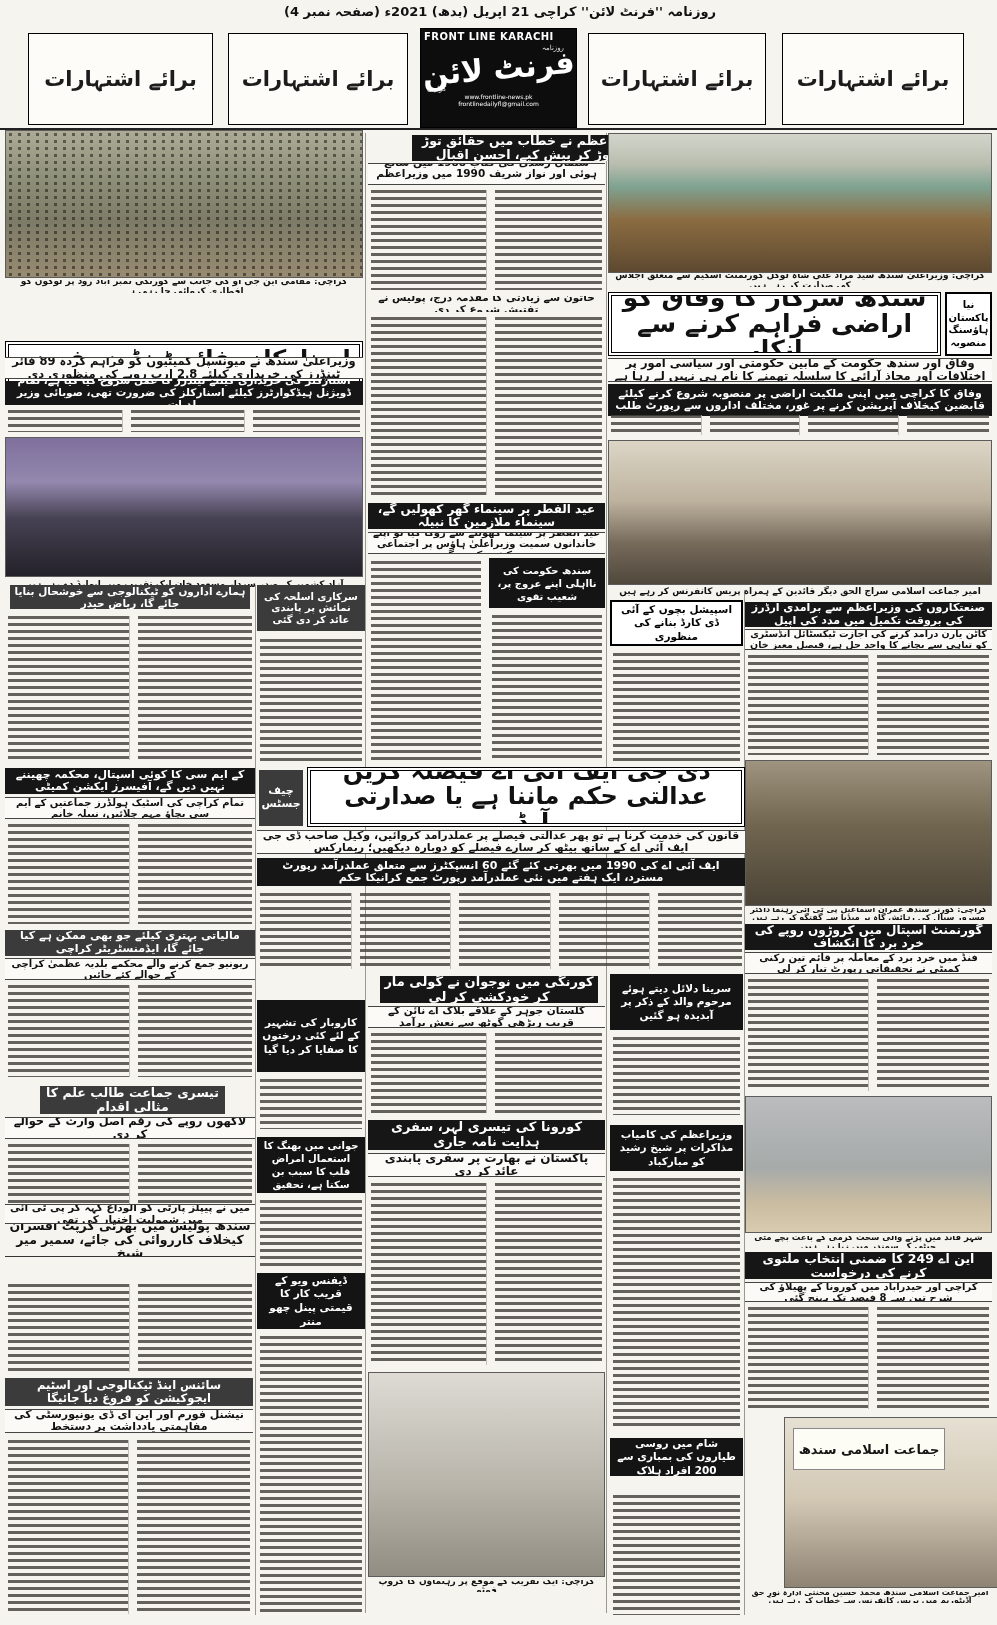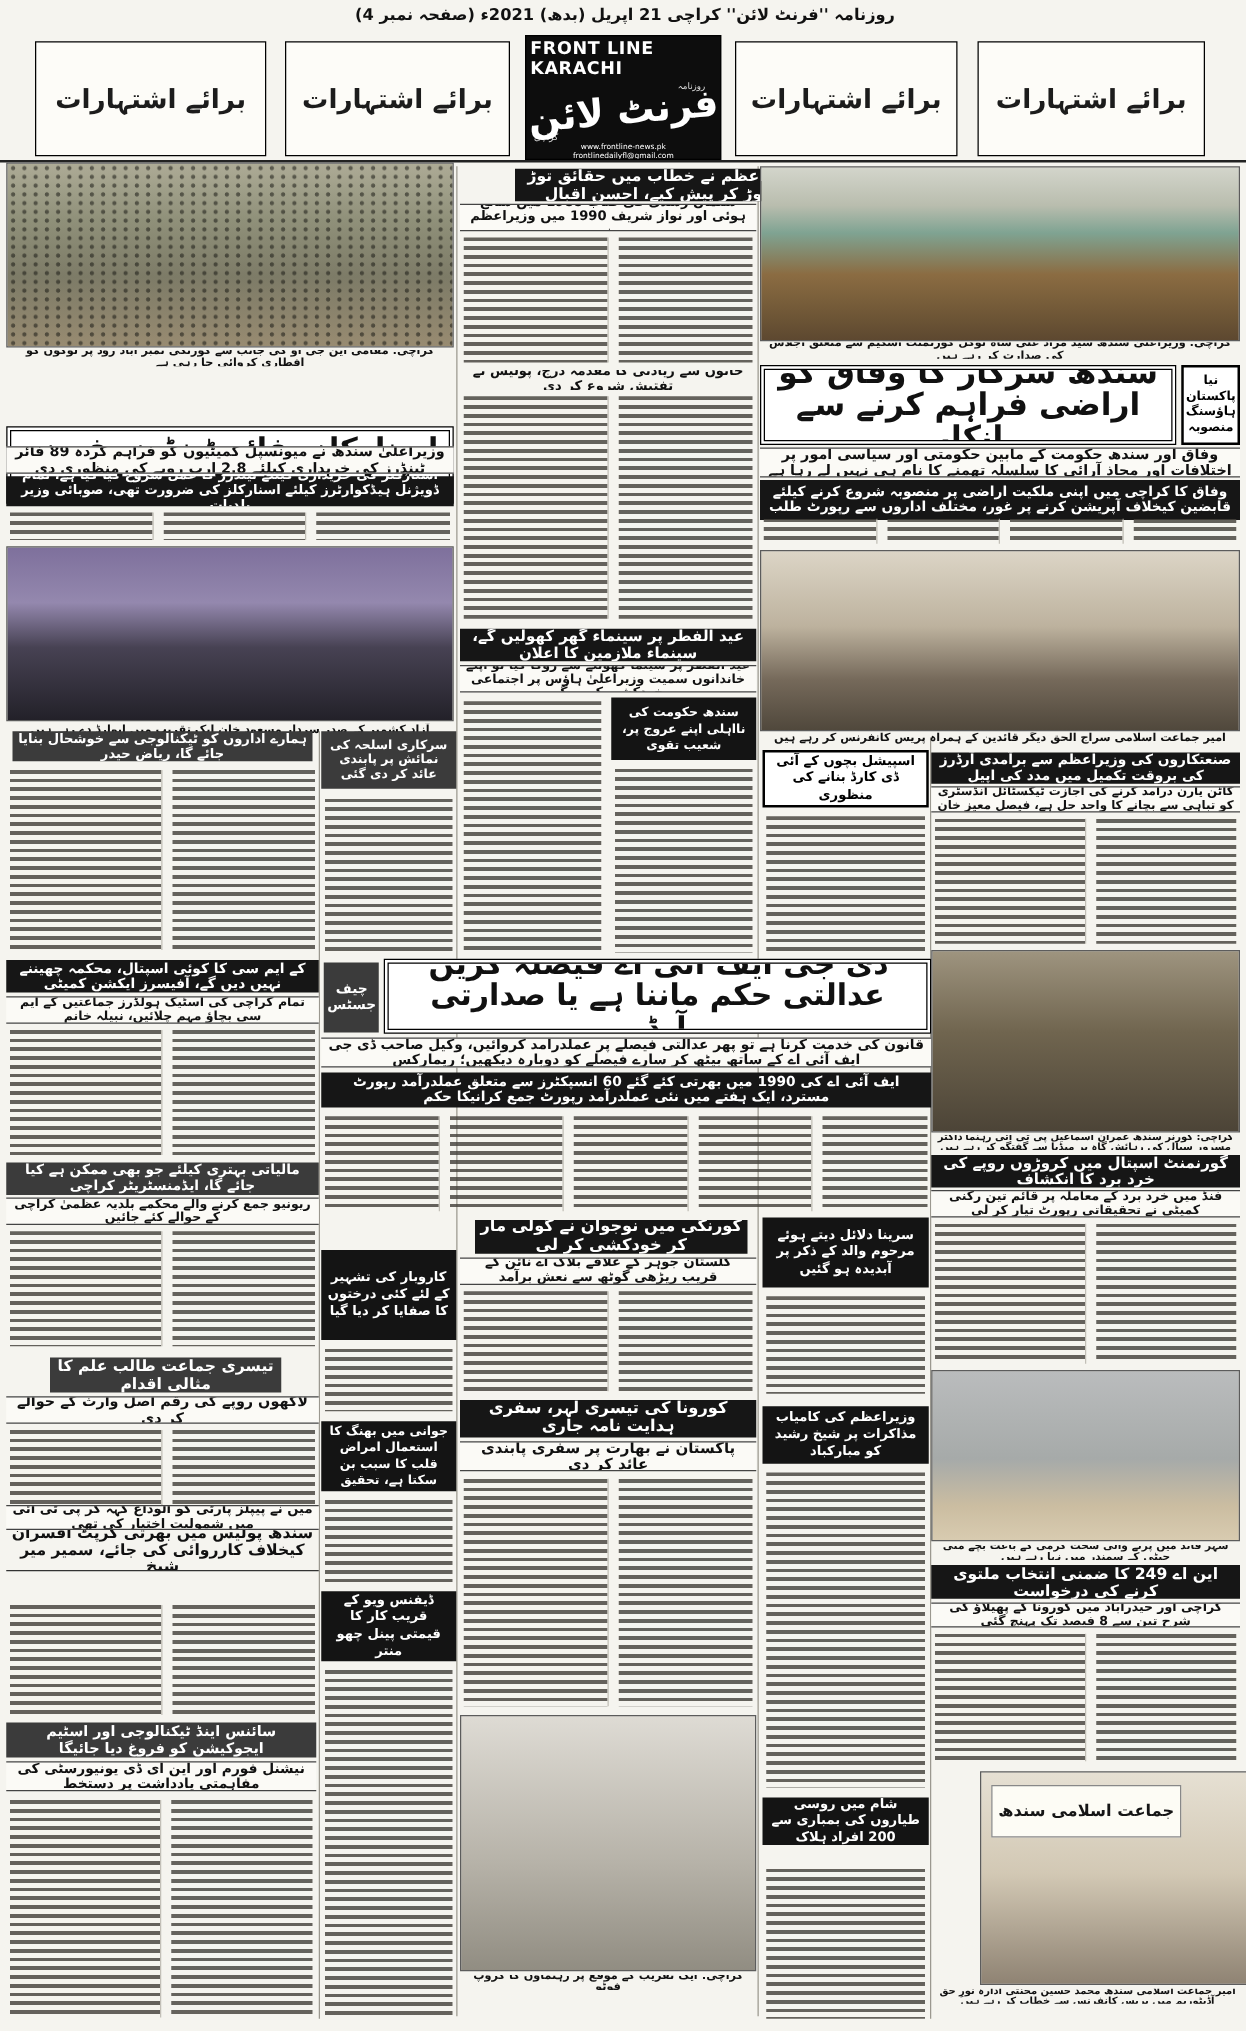--- a/index.html
+++ b/index.html
@@ -48,21 +48,21 @@
 <div id="page">
 
   <div class="abs c" style="left:200px;top:4px;width:600px;height:22px;font-size:13px;font-weight:800;">روزنامہ ''فرنٹ لائن'' کراچی 21 اپریل (بدھ) 2021ء (صفحہ نمبر 4)</div>
 
   <div class="abs adbox" style="left:782px;top:33px;width:182px;height:92px;font-size:21px;">برائے اشتہارات</div>
   <div class="abs adbox" style="left:588px;top:33px;width:178px;height:92px;font-size:21px;">برائے اشتہارات</div>
   <div class="abs adbox" style="left:228px;top:33px;width:180px;height:92px;font-size:21px;">برائے اشتہارات</div>
   <div class="abs adbox" style="left:28px;top:33px;width:185px;height:92px;font-size:21px;">برائے اشتہارات</div>
 
   <div class="abs logo" style="left:420px;top:28px;width:157px;height:100px;">
-    <div style="font-size:14px;font-weight:700;letter-spacing:.5px;padding:2px 3px;direction:ltr;text-align:left;">FRONT LINE KARACHI</div>
+    <div style="font-size:10px;font-weight:700;letter-spacing:.5px;padding:2px 3px;direction:ltr;text-align:left;">FRONT LINE KARACHI</div>
     <div style="font-size:7px;padding:0 12px;opacity:.85;">روزنامہ</div>
     <div style="font-size:30px;font-weight:900;text-align:center;transform:rotate(-5deg);line-height:1.1;">فرنٹ لائن</div>
     <div style="font-size:7px;text-align:left;padding:0 6px;opacity:.85;">کراچی</div>
     <div style="font-size:6px;text-align:center;direction:ltr;">www.frontline-news.pk</div>
     <div style="font-size:6px;text-align:center;direction:ltr;">frontlinedailyfl@gmail.com</div>
   </div>
 
   <div class="abs hr" style="left:0px;top:128px;width:997px;height:2px;"></div>
 
   <div class="abs vr" style="left:365px;top:133px;width:1px;height:1480px;"></div>
@@ -108,21 +108,21 @@
 
   <div class="abs photo ph-award" style="left:5px;top:437px;width:358px;height:140px;"></div>
   <div class="abs cap" style="left:5px;top:579px;width:358px;height:12px;">آزاد کشمیر کے صدر سردار مسعود خان ایک تقریب میں ایوارڈ دے رہے ہیں</div>
 
   <div class="abs hl" style="left:368px;top:296px;width:237px;height:16px;font-size:10.5px;">خاتون سے زیادتی کا مقدمہ درج، پولیس نے تفتیش شروع کر دی</div>
   <div class="abs cols" style="left:368px;top:314px;width:237px;height:184px;">
       <div class="tcol"></div>
       <div class="tcol"></div>
     </div>
 
-  <div class="abs bar" style="left:368px;top:503px;width:237px;height:26px;font-size:12px;">عید الفطر پر سینماء گھر کھولیں گے، سینماء ملازمین کا اعلان</div>
+  <div class="abs bar" style="left:368px;top:503px;width:237px;height:26px;font-size:12px;">عید الفطر پر سینماء گھر کھولیں گے، سینماء ملازمین کا نبیلہ</div>
   <div class="abs sub" style="left:368px;top:532px;width:237px;height:22px;font-size:10px;">عید الفطر پر سینما کھولنے سے روکا گیا تو اپنے خاندانوں سمیت وزیراعلیٰ ہاؤس پر اجتماعی خودکشی کریں گے</div>
   <div class="abs cols" style="left:368px;top:558px;width:116px;height:207px;">
       <div class="tcol"></div>
     </div>
   <div class="abs blackbox" style="left:489px;top:558px;width:116px;height:50px;font-size:10px;">سندھ حکومت کی نااہلی اپنے عروج پر، شعیب تقوی</div>
   <div class="abs cols" style="left:489px;top:612px;width:116px;height:153px;">
       <div class="tcol"></div>
     </div>
 
   <div class="abs gbar" style="left:10px;top:585px;width:240px;height:24px;font-size:10.5px;">ہمارے اداروں کو ٹیکنالوجی سے خوشحال بنایا جائے گا، ریاض حیدر</div>

